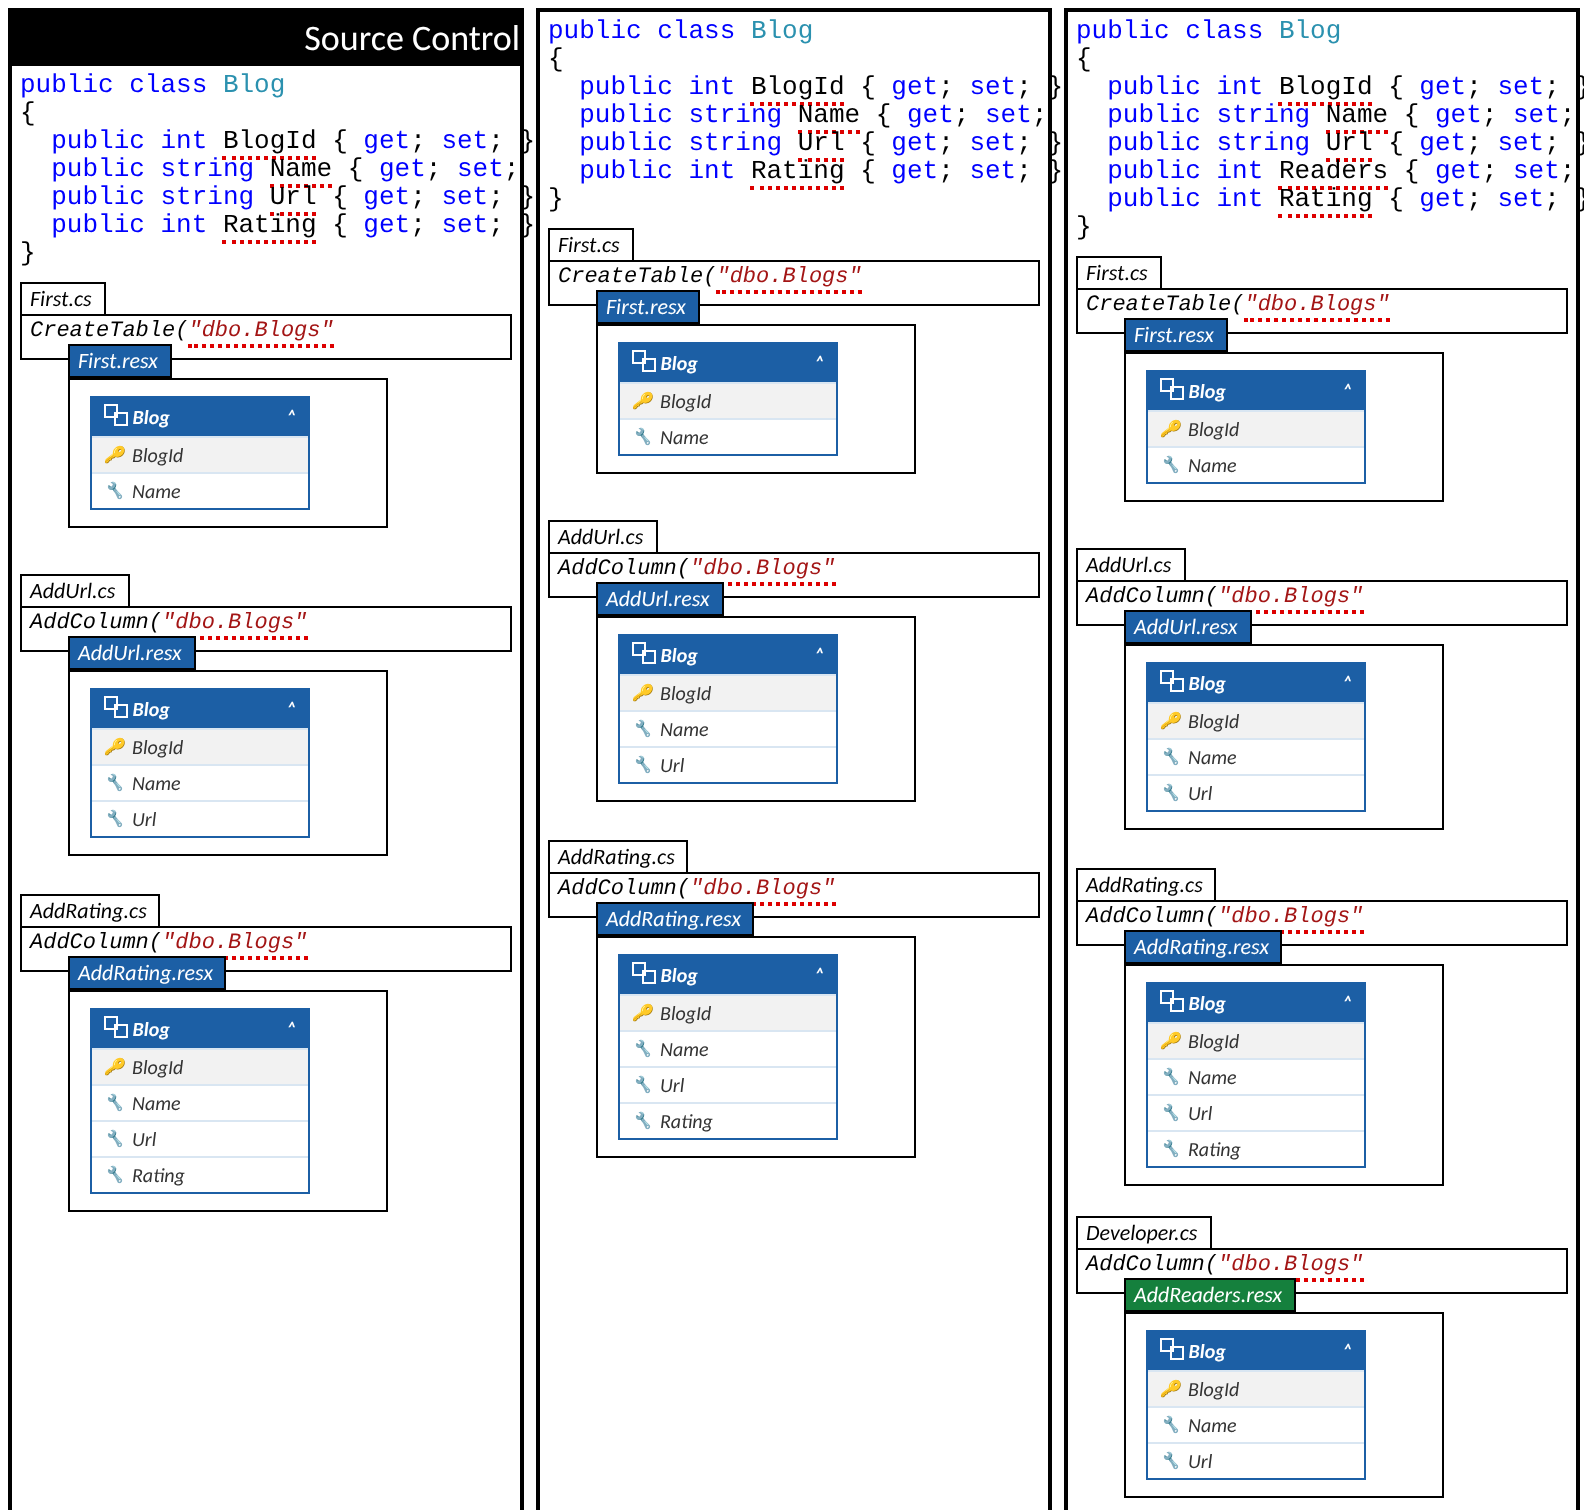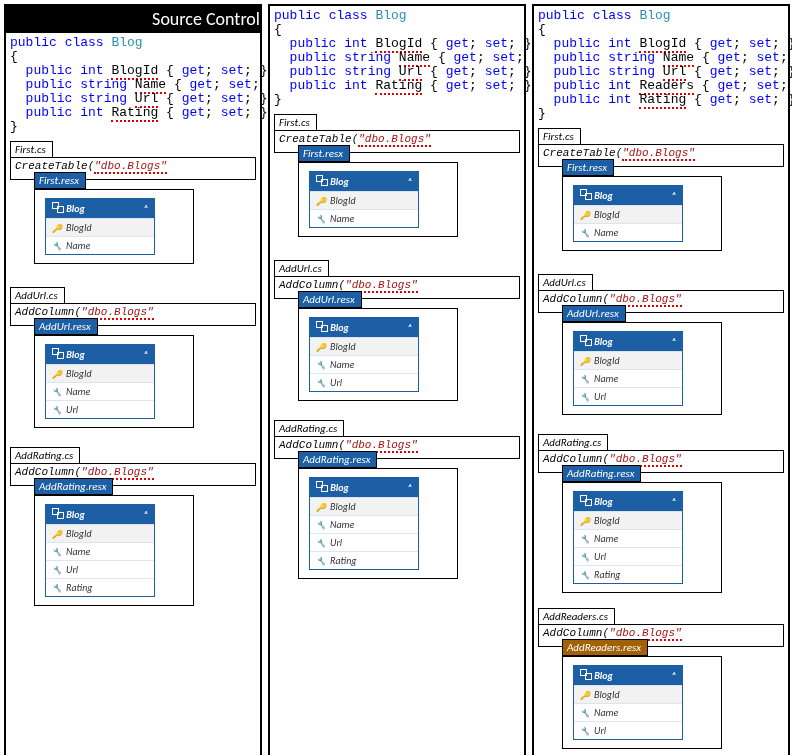--- a/index.html
+++ b/index.html
@@ -80,21 +80,21 @@
   }
   .resx-tab {
     display: inline-block;
     background: #1c5fa5;
     color: #fff;
     font-family: Calibri, Arial, sans-serif;
     font-size: 11px;
     padding: 1px 6px 1px 4px;
     border: 1px solid #000;
   }
-  .resx-tab.green { background: #a16207; }
+  .resx-tab.green { background: #15803d; }
   .resx-body {
     border: 1px solid #000;
     background: #fff;
     padding: 8px 10px;
   }
   .entity {
     width: 110px;
     border: 1px solid #1c5fa5;
     font-family: "Segoe UI", Calibri, Arial, sans-serif;
     font-size: 10px;
@@ -332,21 +332,21 @@
                 <div class="entity-row">
                   <span class="ricon" style="font-size: 8px;">🔧</span>
                   <span>Url</span>
                 </div>
                 <div class="entity-row">
                   <span class="ricon" style="font-size: 8px;">🔧</span>
                   <span>Rating</span>
                 </div>
               </div>
             </div></div><div class="spacer" style="--h:126px"></div></div>
-        <div class="mig"><span class="cs-tab">AddReaders.cs</span><div class="cs-body"><span class="mname">AddColumn</span>(<span class="str sqg">"dbo.Blogs"</span></div><div class="resx-wrap"><span class="resx-tab green">AddReaders.resx</span><div class="resx-body">
+        <div class="mig"><span class="cs-tab">Developer.cs</span><div class="cs-body"><span class="mname">AddColumn</span>(<span class="str sqg">"dbo.Blogs"</span></div><div class="resx-wrap"><span class="resx-tab green">AddReaders.resx</span><div class="resx-body">
               <div class="entity">
                 <div class="entity-head">
                   <span><span class="ico"></span>  Blog</span>
                   <span class="chev">˄</span>
                 </div>
                 <div class="entity-row pk">
                   <span class="ricon" style="font-size: 8px;">🔑</span>
                   <span>BlogId</span>
                 </div>
                 <div class="entity-row">

